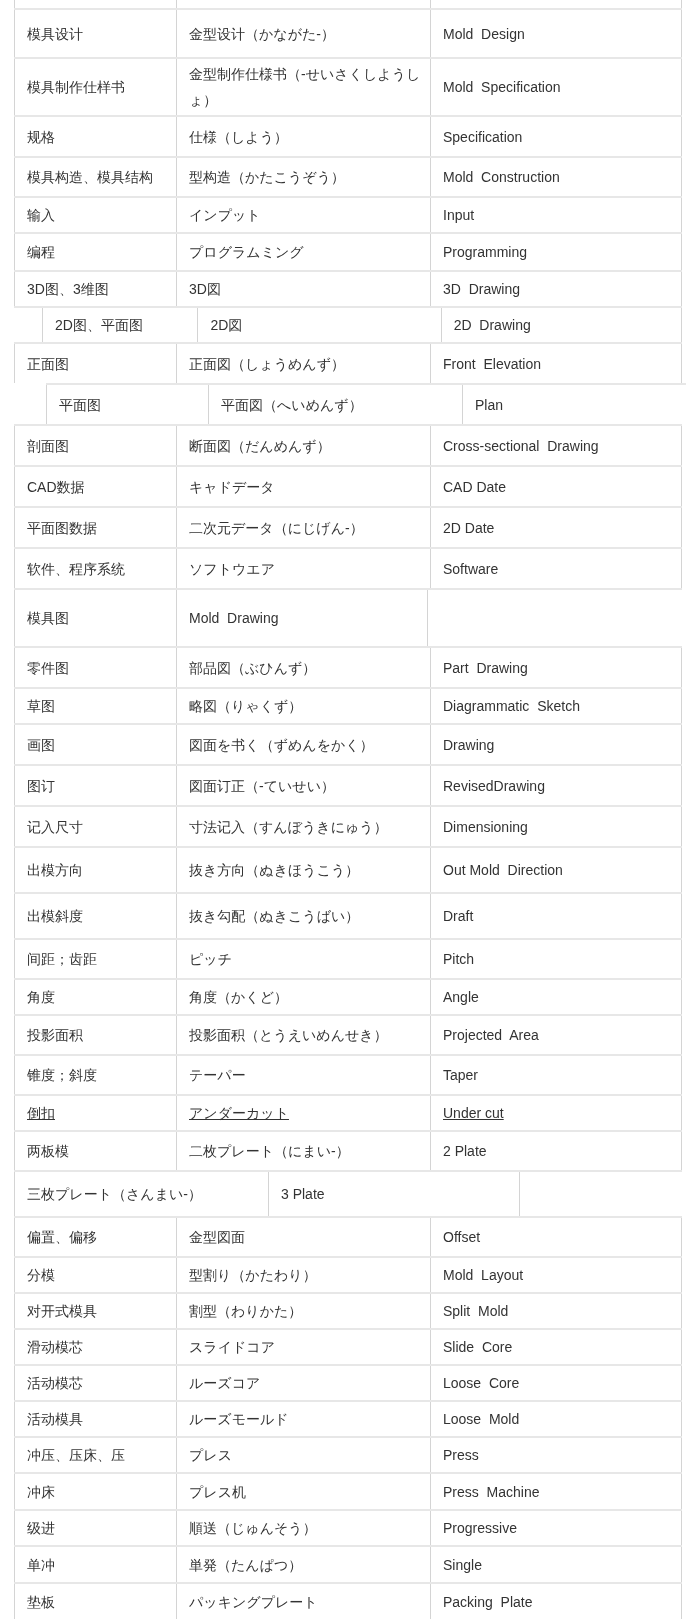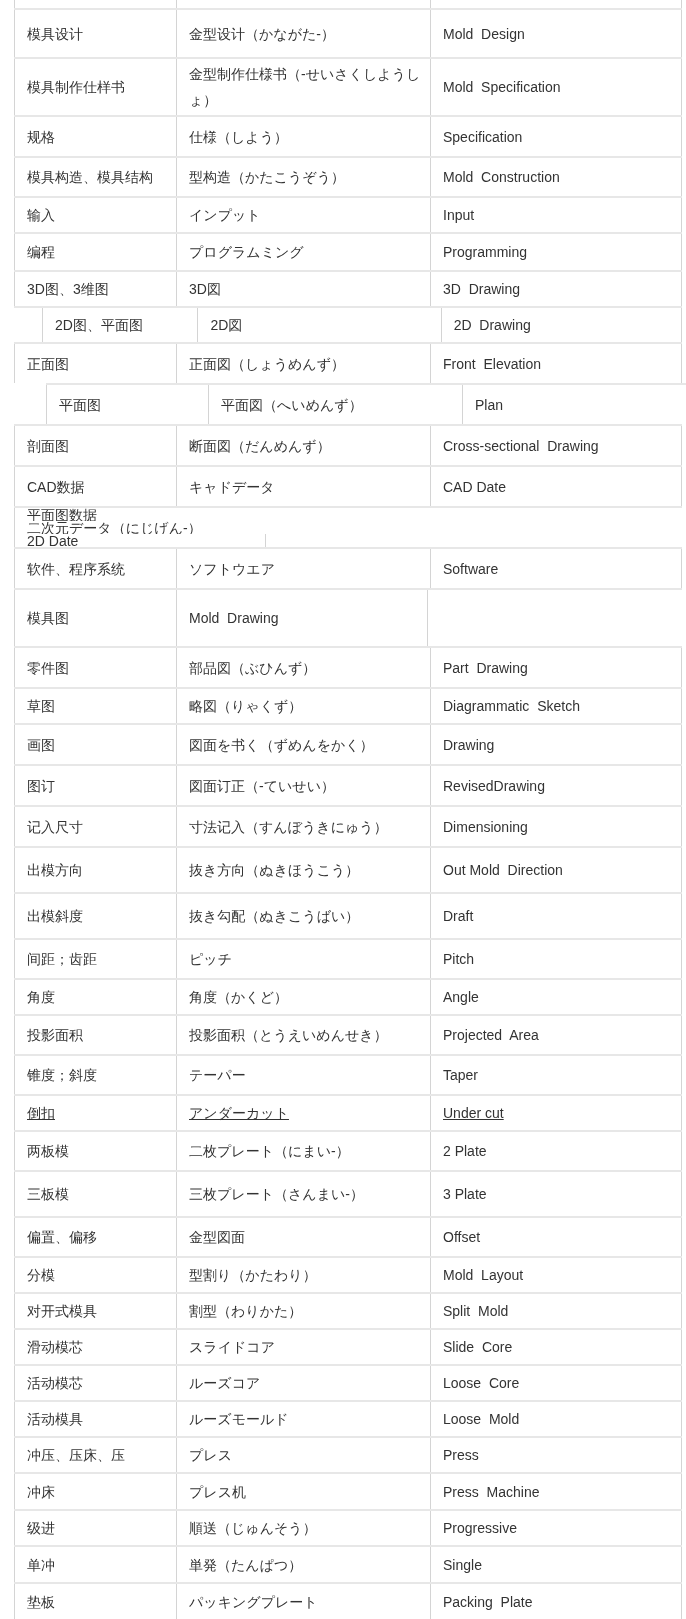--- a/index.html
+++ b/index.html
@@ -122,21 +122,21 @@
     <div class="cell col-jp">断面図（だんめんず）</div>
     <div class="cell col-en">Cross-sectional  Drawing</div>
   </div>
 
   <div class="row" style="height: 41px;">
     <div class="cell col-cn">CAD数据</div>
     <div class="cell col-jp">キャドデータ</div>
     <div class="cell col-en">CAD Date</div>
   </div>
 
-  <div class="row" style="height: 41px; flex-direction: column;">
+  <div class="row" style="height: 41px;">
     <div class="cell col-cn">平面图数据</div>
     <div class="cell col-jp">二次元データ（にじげん-）</div>
     <div class="cell col-en">2D Date</div>
   </div>
 
   <div class="row" style="height: 41px;">
     <div class="cell col-cn">软件、程序系统</div>
     <div class="cell col-jp">ソフトウエア</div>
     <div class="cell col-en">Software</div>
   </div>
@@ -218,21 +218,20 @@
     <div class="cell col-en">Under cut</div>
   </div>
 
   <div class="row" style="height: 40px;">
     <div class="cell col-cn">两板模</div>
     <div class="cell col-jp">二枚プレート（にまい-）</div>
     <div class="cell col-en">2 Plate</div>
   </div>
 
   <div class="row" style="height: 46px;">
-    <div class="cell col-cn">三板模</div>
     <div class="cell col-jp">三枚プレート（さんまい-）</div>
     <div class="cell col-en">3 Plate</div>
   </div>
 
   <div class="row" style="height: 40px;">
     <div class="cell col-cn">偏置、偏移</div>
     <div class="cell col-jp">金型図面</div>
     <div class="cell col-en">Offset</div>
   </div>
 

